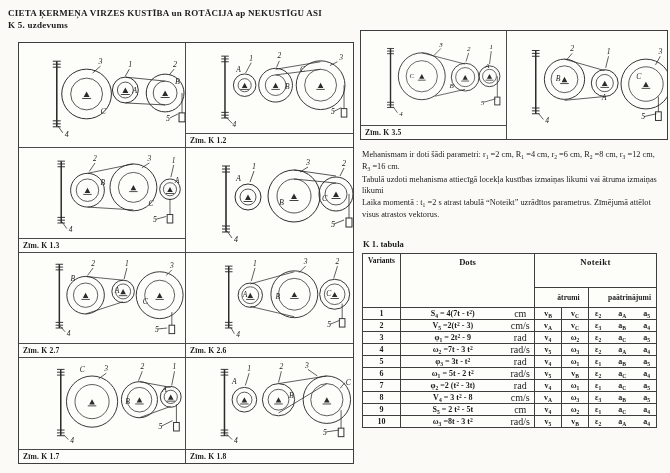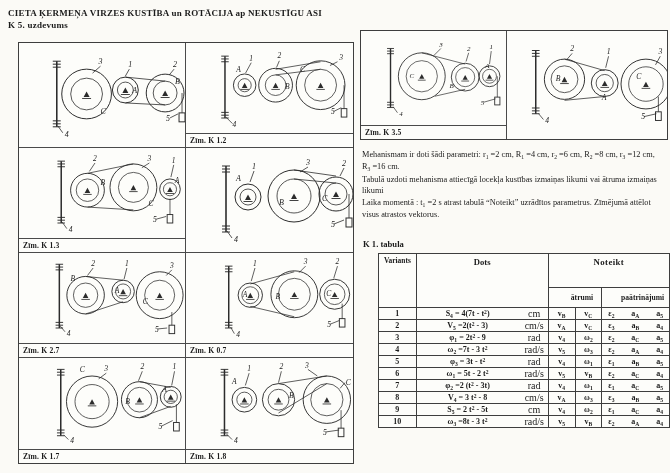--- a/index.html
+++ b/index.html
@@ -26,21 +26,21 @@
   .grid-right .cell{border-bottom:none;}
   .fig{flex:1;min-height:0;}
   .fig svg{width:100%;height:100%;display:block;}
   svg text{font-family:"Liberation Serif",serif;font-style:italic;font-size:8px;fill:#222;}
   .cap{border-top:1px solid #4a4a4a;height:13px;line-height:13px;
        font-size:7.6px;font-weight:bold;padding-left:4px;letter-spacing:.2px;}
   .desc{position:absolute;left:362px;top:149px;width:303px;font-size:8.3px;line-height:1.33;}
   .desc p{margin:0 0 1px 0;}
   .tbl-title{position:absolute;left:363px;top:239px;font-size:8.6px;font-weight:bold;text-align:center;}
   table{position:absolute;left:362px;top:253px;border-collapse:collapse;
-        font-size:8px;table-layout:fixed;background:#fdfdfa;margin-left:16px;}
+        font-size:8px;table-layout:fixed;background:#fdfdfa;}
   th,td{border:1px solid #3e3e3e;padding:0;overflow:hidden;white-space:nowrap;}
   thead tr:first-child{height:34px;}
   thead tr:last-child{height:20px;}
   tbody tr{height:12px;}
   th{font-weight:bold;text-align:center;}
   .h-var{vertical-align:top;font-size:7.4px;padding-top:2px;}
   .h-dots{vertical-align:top;font-size:8.6px;padding-top:3px;}
   .h-not{vertical-align:top;font-size:8.8px;padding-top:3px;letter-spacing:.4px;}
   .h-sub{font-size:7.6px;padding-left:14px;}
   .c-n{text-align:center;font-weight:bold;}
@@ -309,21 +309,21 @@
             <text x="66" y="14">1</text>
             <text x="120" y="12">3</text>
             <text x="154" y="12">2</text>
             <text x="55" y="47">A</text>
             <text x="90" y="49">B</text>
             <text x="144" y="46">C</text>
             <text x="48" y="90">4</text>
             <text x="145" y="79">5</text>
           </svg>
         </div>
-        <div class="cap">Zīm. K 0.7</div>
+        <div class="cap">Zīm. K 2.6</div>
       </div>
       <div class="cell">
         <div class="fig">
           <svg viewBox="0 0 167 96">
             <line x1="40" y1="12" x2="40" y2="82" stroke="#2c2c2c" stroke-width="1.6"></line>
             <line x1="36" y1="12" x2="44" y2="12" stroke="#2c2c2c" stroke-width="1"></line>
             <line x1="36" y1="15" x2="44" y2="15" stroke="#2c2c2c" stroke-width="1"></line>
             <line x1="36" y1="18" x2="44" y2="18" stroke="#2c2c2c" stroke-width="1"></line>
             <line x1="36" y1="76" x2="44" y2="76" stroke="#2c2c2c" stroke-width="1"></line>
             <line x1="36" y1="79" x2="44" y2="79" stroke="#2c2c2c" stroke-width="1"></line>

